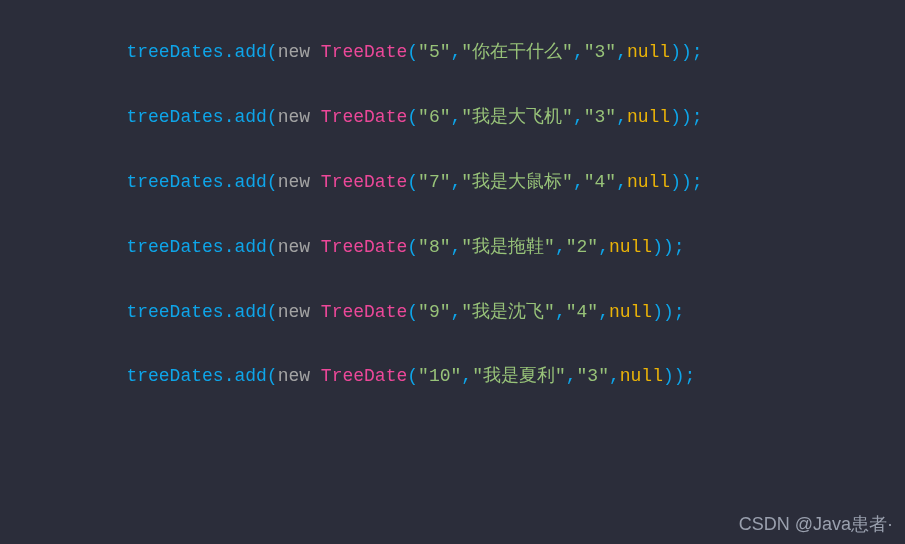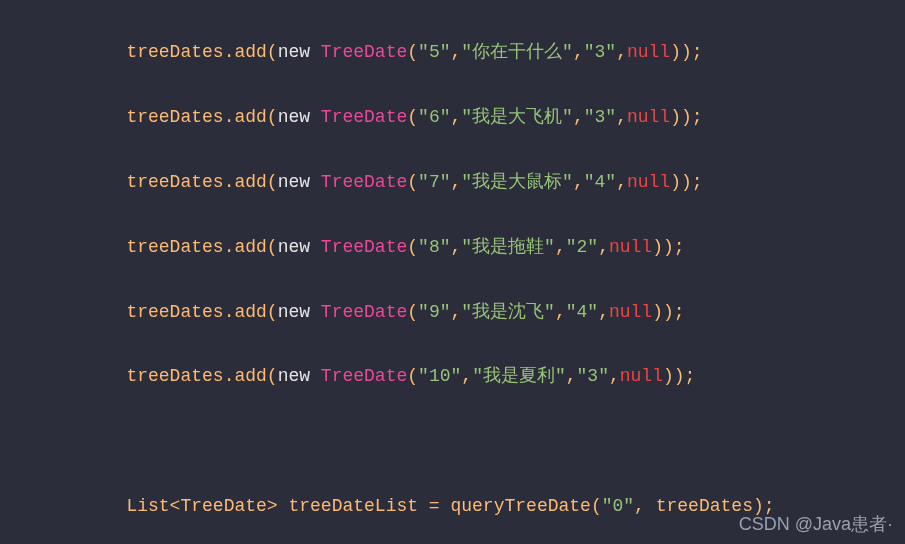--- a/index.html
+++ b/index.html
@@ -13,46 +13,45 @@
       overflow: hidden;
       width: 905px;
       height: 544px;
       position: relative;
     }
     .code-area {
       white-space: pre;
       padding-left: 40px;
     }
     .line { display: block; }
-    .kw-new { color: #e5e5e5; }
+    .kw-new { color: #a3a3a3; }
     .type { color: #ec4899; }
     .string { color: #98c379; }
-    .null-kw { color: #ef4444; }
-    .plain { color: #fdba74; }
+    .null-kw { color: #eab308; }
+    .plain { color: #0ea5e9; }
     .watermark {
       position: absolute;
       bottom: 4px;
       right: 12px;
       color: #9aa0ae;
       font-size: 18px;
       font-family: sans-serif;
     }
   </style>
 </head>
 <body>
 
 <div class="code-area">
 <span class="line"><span class="plain">        treeDates.add(</span><span class="kw-new">new</span><span class="plain"> </span><span class="type">TreeDate</span><span class="plain">(</span><span class="string">"5"</span><span class="plain">,</span><span class="string">"你在干什么"</span><span class="plain">,</span><span class="string">"3"</span><span class="plain">,</span><span class="null-kw">null</span><span class="plain">));</span></span>
 <span class="line"><span class="plain">        treeDates.add(</span><span class="kw-new">new</span><span class="plain"> </span><span class="type">TreeDate</span><span class="plain">(</span><span class="string">"6"</span><span class="plain">,</span><span class="string">"我是大飞机"</span><span class="plain">,</span><span class="string">"3"</span><span class="plain">,</span><span class="null-kw">null</span><span class="plain">));</span></span>
 <span class="line"><span class="plain">        treeDates.add(</span><span class="kw-new">new</span><span class="plain"> </span><span class="type">TreeDate</span><span class="plain">(</span><span class="string">"7"</span><span class="plain">,</span><span class="string">"我是大鼠标"</span><span class="plain">,</span><span class="string">"4"</span><span class="plain">,</span><span class="null-kw">null</span><span class="plain">));</span></span>
 <span class="line"><span class="plain">        treeDates.add(</span><span class="kw-new">new</span><span class="plain"> </span><span class="type">TreeDate</span><span class="plain">(</span><span class="string">"8"</span><span class="plain">,</span><span class="string">"我是拖鞋"</span><span class="plain">,</span><span class="string">"2"</span><span class="plain">,</span><span class="null-kw">null</span><span class="plain">));</span></span>
 <span class="line"><span class="plain">        treeDates.add(</span><span class="kw-new">new</span><span class="plain"> </span><span class="type">TreeDate</span><span class="plain">(</span><span class="string">"9"</span><span class="plain">,</span><span class="string">"我是沈飞"</span><span class="plain">,</span><span class="string">"4"</span><span class="plain">,</span><span class="null-kw">null</span><span class="plain">));</span></span>
 <span class="line"><span class="plain">        treeDates.add(</span><span class="kw-new">new</span><span class="plain"> </span><span class="type">TreeDate</span><span class="plain">(</span><span class="string">"10"</span><span class="plain">,</span><span class="string">"我是夏利"</span><span class="plain">,</span><span class="string">"3"</span><span class="plain">,</span><span class="null-kw">null</span><span class="plain">));</span></span>
 <span class="line"><span class="plain"> </span></span>
-<span class="line"><span class="plain">        List&lt;TreeDate&gt; treeDateList = queryTreeDate(</span><span class="string">"0"</span><span class="plain">, treeDates);</span></span>
 
 
 
 
 
 
 
 
 </div>
 

